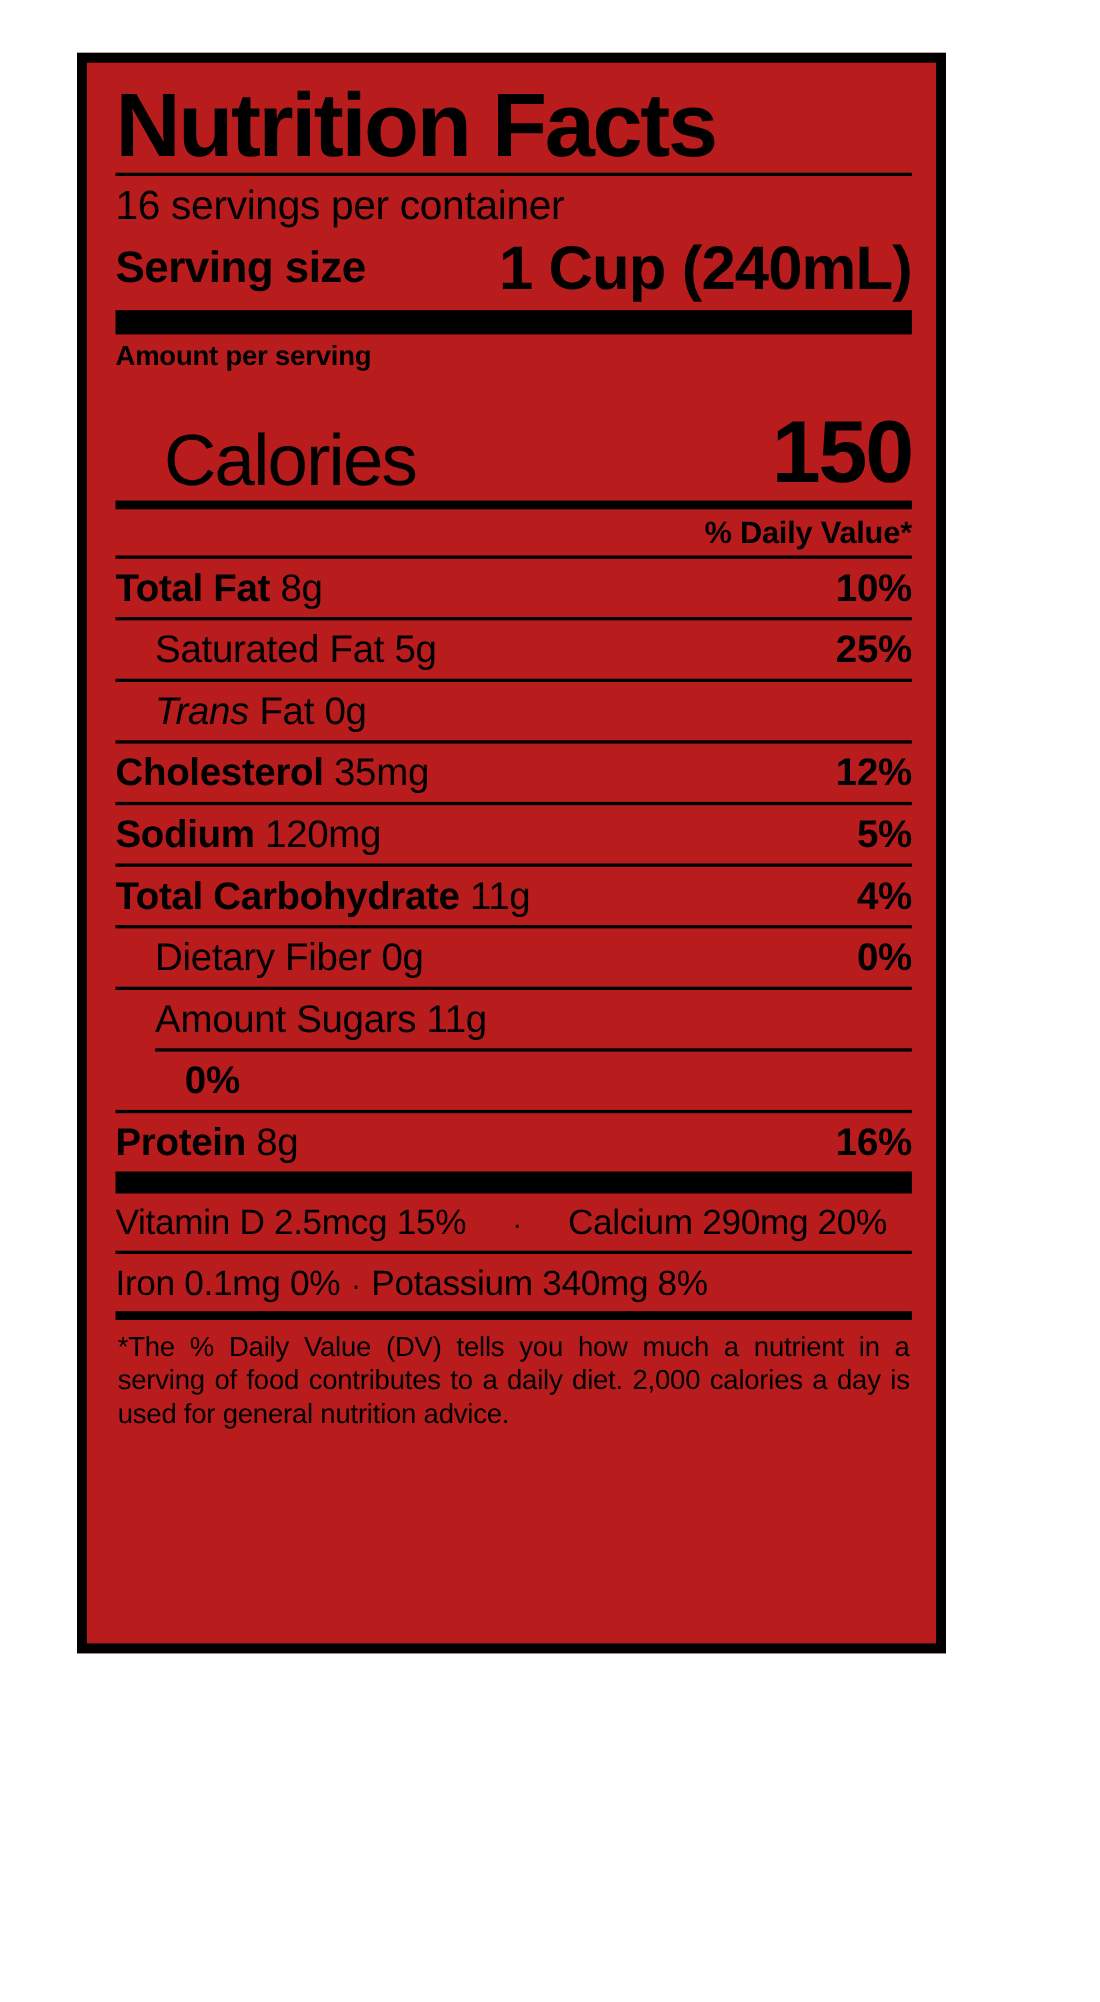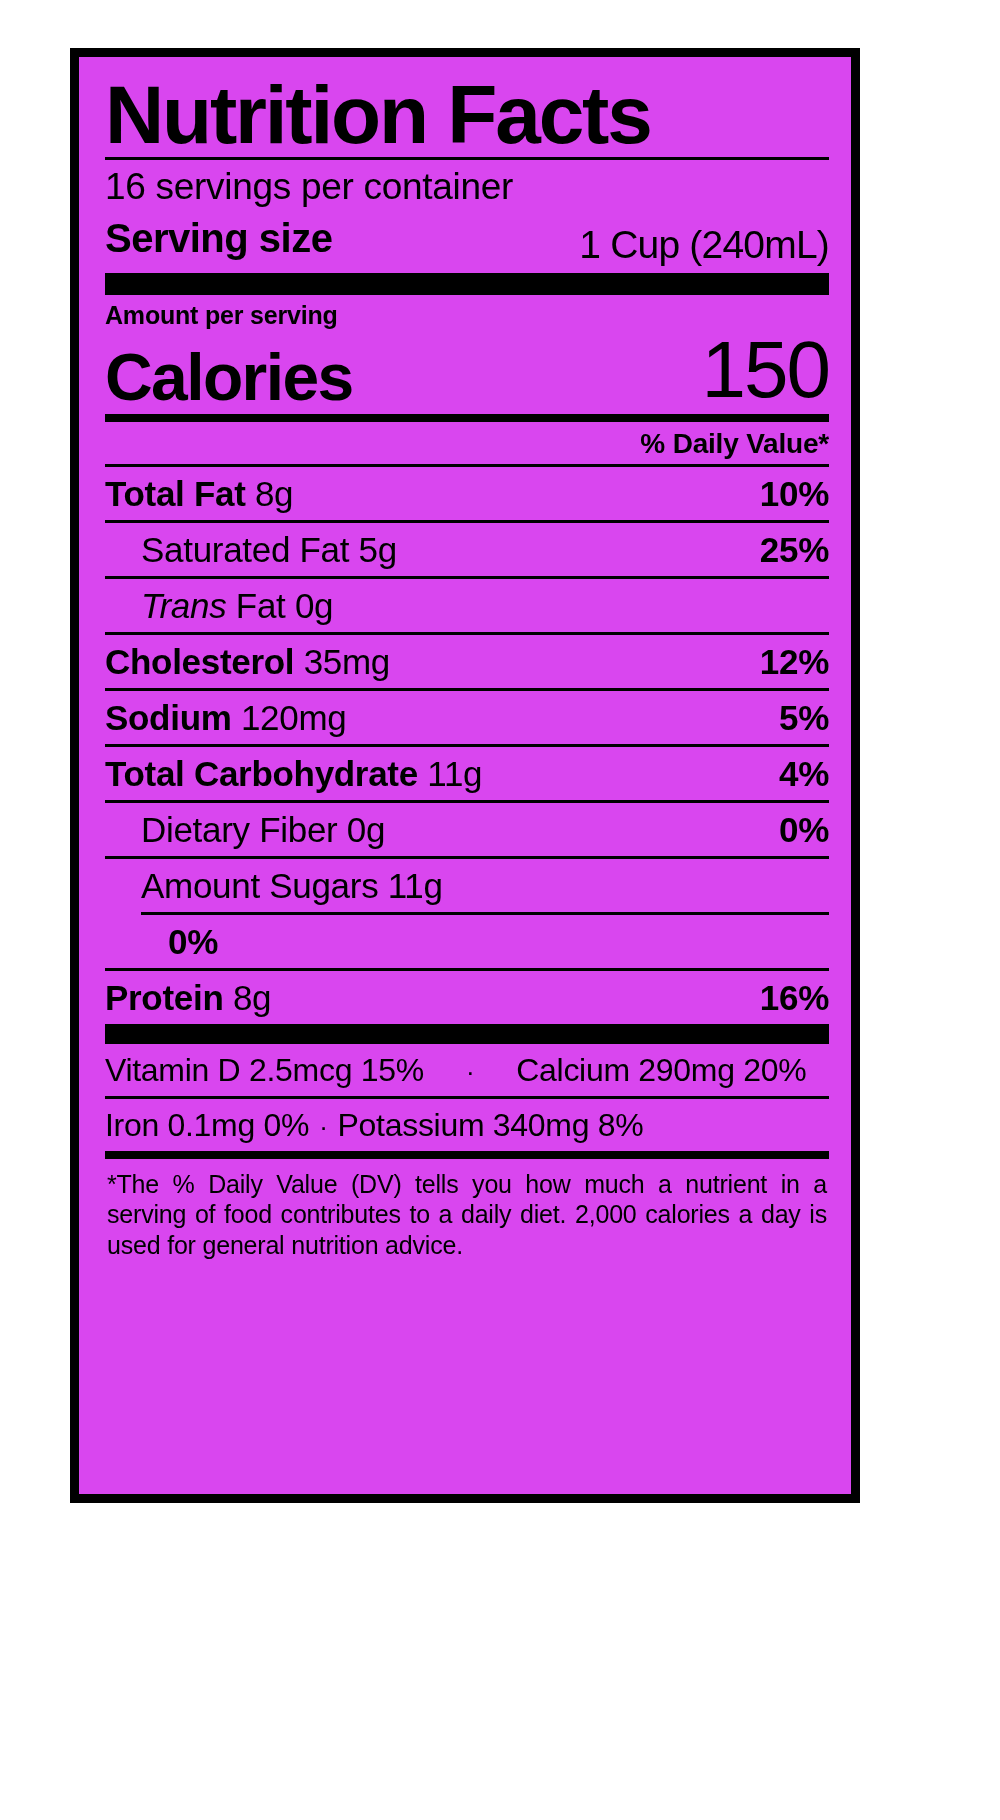--- a/index.html
+++ b/index.html
@@ -15,21 +15,21 @@
     -webkit-font-smoothing: antialiased;
   }
 
   .panel {
     position: absolute;
     left: 70px;
     top: 48px;
     width: 790px;
     height: 1455px;
     border: 9px solid #000;
-    background: #d946ef;
+    background: #b91c1c;
     box-sizing: border-box;
   }
 
   .inner {
     position: absolute;
     left: 26px;
     right: 22px;
     top: 10px;
     bottom: 8px;
   }
@@ -64,50 +64,51 @@
 
   .serving-size-row {
     padding: 0 0 6px 0;
   }
   .serving-size-label {
     font-size: 40px;
     font-weight: 700;
     letter-spacing: -0.5px;
   }
   .serving-size-value {
-    font-size: 39px;
-    font-weight: 400;
+    font-size: 56px;
+    font-weight: 700;
     letter-spacing: -0.8px;
-    margin-top: 12px;
   }
 
   .amount-per {
     font-size: 25px;
     font-weight: 700;
     padding: 6px 0 0 0;
     letter-spacing: -0.2px;
   }
 
   .calories-row {
     display: flex;
     align-items: flex-end;
     justify-content: space-between;
     padding: 0 0 4px 0;
   }
   .calories-label {
     font-size: 66px;
-    font-weight: 700;
+    font-weight: 400;
     letter-spacing: -1.6px;
     line-height: 1.0;
+    margin-left: 44px;
   }
   .calories-value {
     font-size: 80px;
-    font-weight: 400;
+    font-weight: 700;
     letter-spacing: -2px;
     line-height: 1.0;
+    margin-top: 32px;
   }
 
   .dv-header {
     text-align: right;
     font-size: 28px;
     font-weight: 700;
     padding: 6px 0 4px 0;
     letter-spacing: -0.2px;
   }
 

